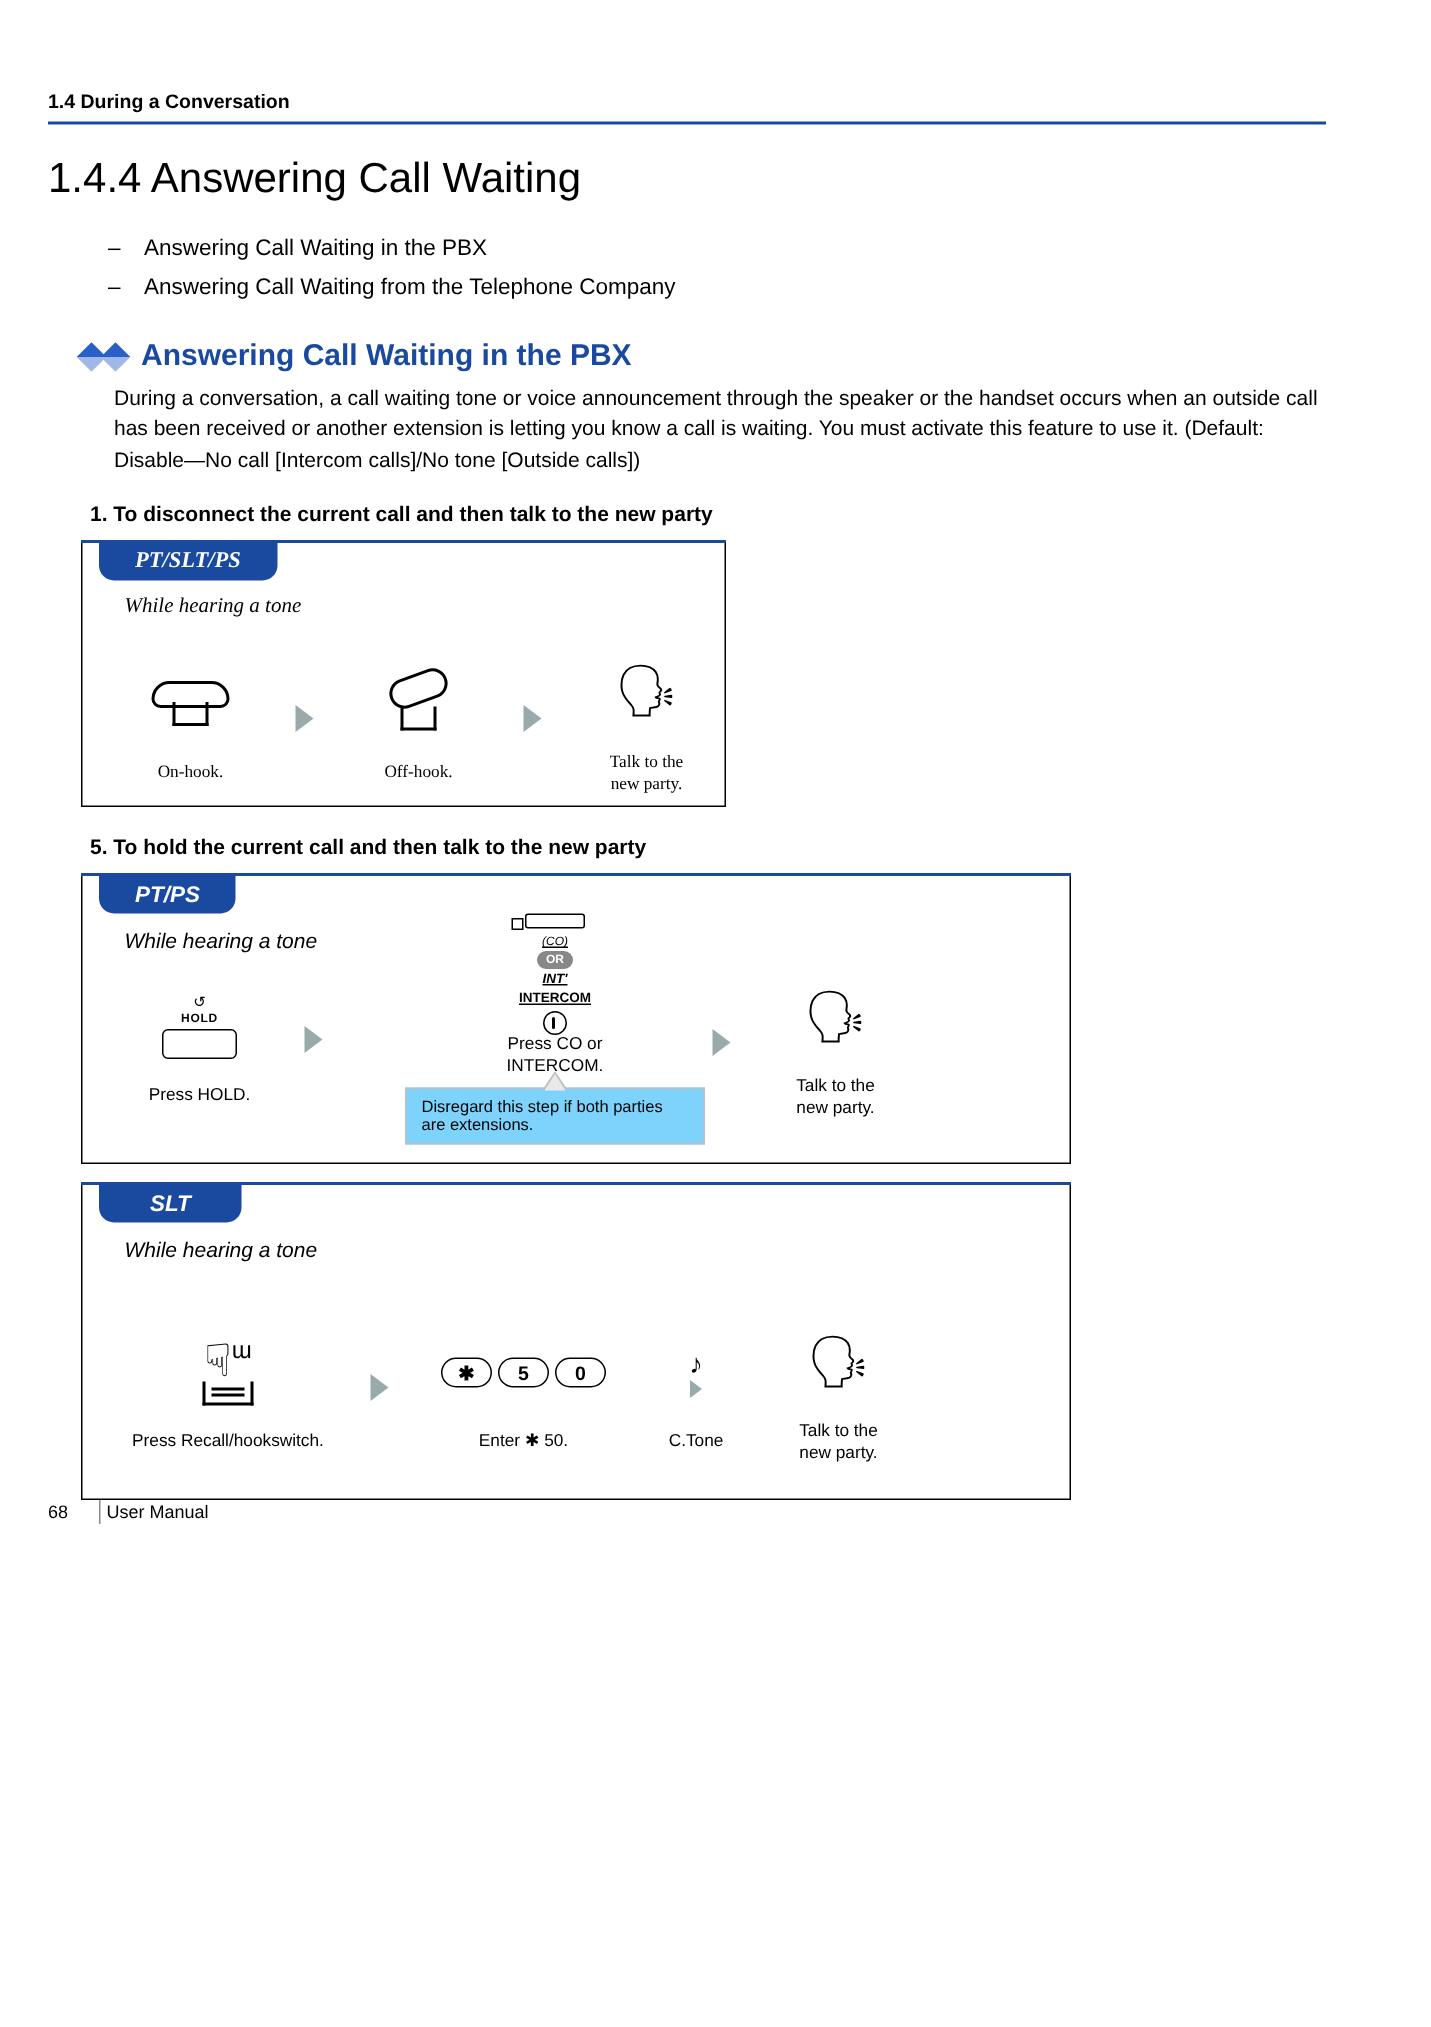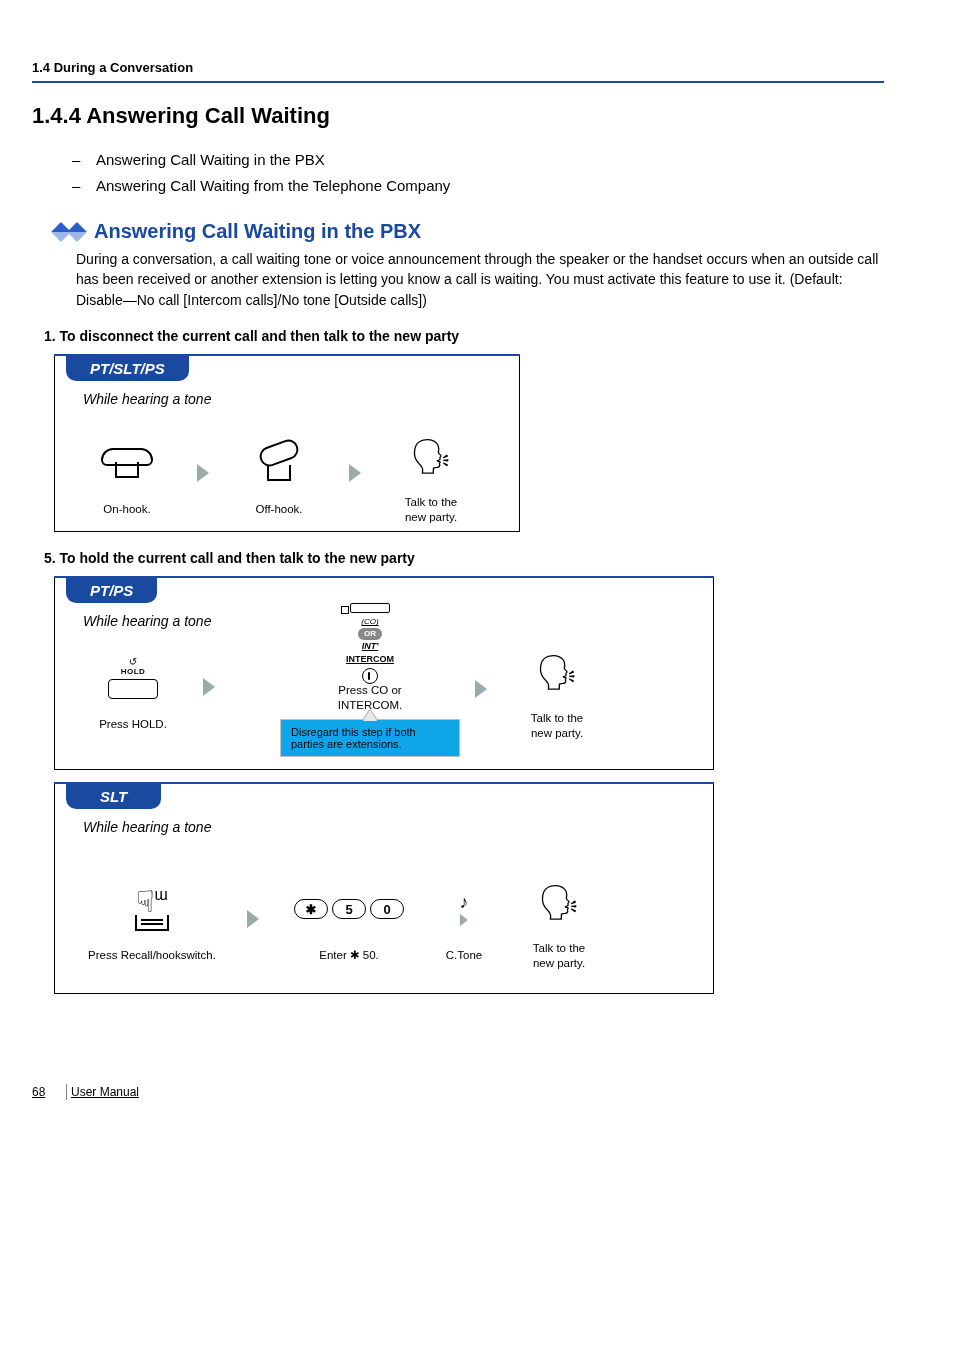--- a/index.html
+++ b/index.html
@@ -18,22 +18,22 @@
     font-size: 13px;
     font-weight: bold;
     margin-bottom: 6px;
   }
   .rule {
     height: 2px;
     background: #1a4aa0;
     margin-bottom: 20px;
   }
   h1.section {
-    font-size: 22px;
-    font-weight: bold;
+    font-size: 28px;
+    font-weight: normal;
     margin: 18px 0 18px 0;
   }
   .bullets {
     margin-left: 40px;
     font-size: 15px;
     line-height: 1.7;
   }
   .bullets .dash { display:inline-block; width: 24px; }
   .sub-head {
     display: flex;
@@ -58,21 +58,21 @@
   }
   .para {
     font-size: 14px;
     line-height: 1.45;
     margin: 0 0 4px 44px;
   }
   .para-bold { font-weight: bold; }
   .step-title {
     font-size: 14px;
     font-weight: bold;
-    margin: 18px 0 10px 12px;
+    margin: 18px 0 10px 28px;
   }
   .procedure {
     border: 1px solid #000;
     margin-left: 22px;
   }
   .tab-label {
     display: inline-block;
     background: #1a4aa0;
     color: #fff;
     font-weight: bold;
@@ -167,25 +167,25 @@
   }
   .co-stack { font-size: 9px; font-weight:bold; line-height:1.4; text-align:center;text-decoration:underline; }
   .co-stack .co-key { width:40px; height:10px; border:1.5px solid #000; border-radius:2px; margin:0 auto 3px; position:relative;}
   .co-stack .co-key::before { content:""; position:absolute; left:-10px; top:2px; width:6px; height:6px; border:1px solid #000;}
   .co-stack .co-lbl { font-style: italic; font-size:8px; font-weight:normal;}
   .co-stack .or-pill { display:inline-block; background:#888; color:#fff; border-radius:8px; padding:0 6px; font-size:8px; font-style:normal;}
   .co-stack .int-ring { width:16px; height:16px; border:1.5px solid #000; border-radius:50%; margin:3px auto 0; position:relative;}
   .co-stack .int-ring::after { content:""; position:absolute; left:5px; top:3px; width:2px; height:8px; background:#000; border-radius:1px;}
   .callout {
     position: relative;
-    background: #0ea5e9;
+    background: #7dd3fc;
     border: 1px solid #bfbfbf;
     font-size: 11px;
     padding: 6px 10px;
-    width: 180px;
+    width: 200px;
     margin: 6px auto 12px;
     text-align:left;
   }
   .callout::before {
     content:""; position:absolute; top:-12px; left:50%; margin-left:-8px;
     border-left:8px solid transparent; border-right:8px solid transparent; border-bottom:12px solid #bfbfbf;
   }
   .callout::after {
     content:""; position:absolute; top:-10px; left:50%; margin-left:-7px;
     border-left:7px solid transparent; border-right:7px solid transparent; border-bottom:11px solid #e9e9e9;
@@ -197,27 +197,25 @@
   .key {
     width: 34px; height: 20px; border:1.5px solid #000; border-radius:10px;
     display:flex; align-items:center; justify-content:center; font-size:13px; font-weight:bold;
     background:#fff;
   }
   .ctone { font-size:10px; text-align:center; }
   .ctone .note { font-size:18px; }
   .footer {
     display:flex; align-items:center; gap:4px;
     font-size: 12px;
-    margin-top: 90px;
-    text-decoration: underline;
   }
   .footer .pnum { width: 30px; }
   .footer .sep { width:1px; height:16px; background:#888; }
   .proc2 { width: 660px; }
-  .proc1 { width: 466px; }
+  .proc1 { width: 430px; font-family: Liberation Serif, serif; }
 </style>
 </head>
 <body>
 
 <div class="page">
   <div class="running-header">1.4 During a Conversation</div>
   <div class="rule"></div>
 
   <h1 class="section">1.4.4   Answering Call Waiting</h1>
 

